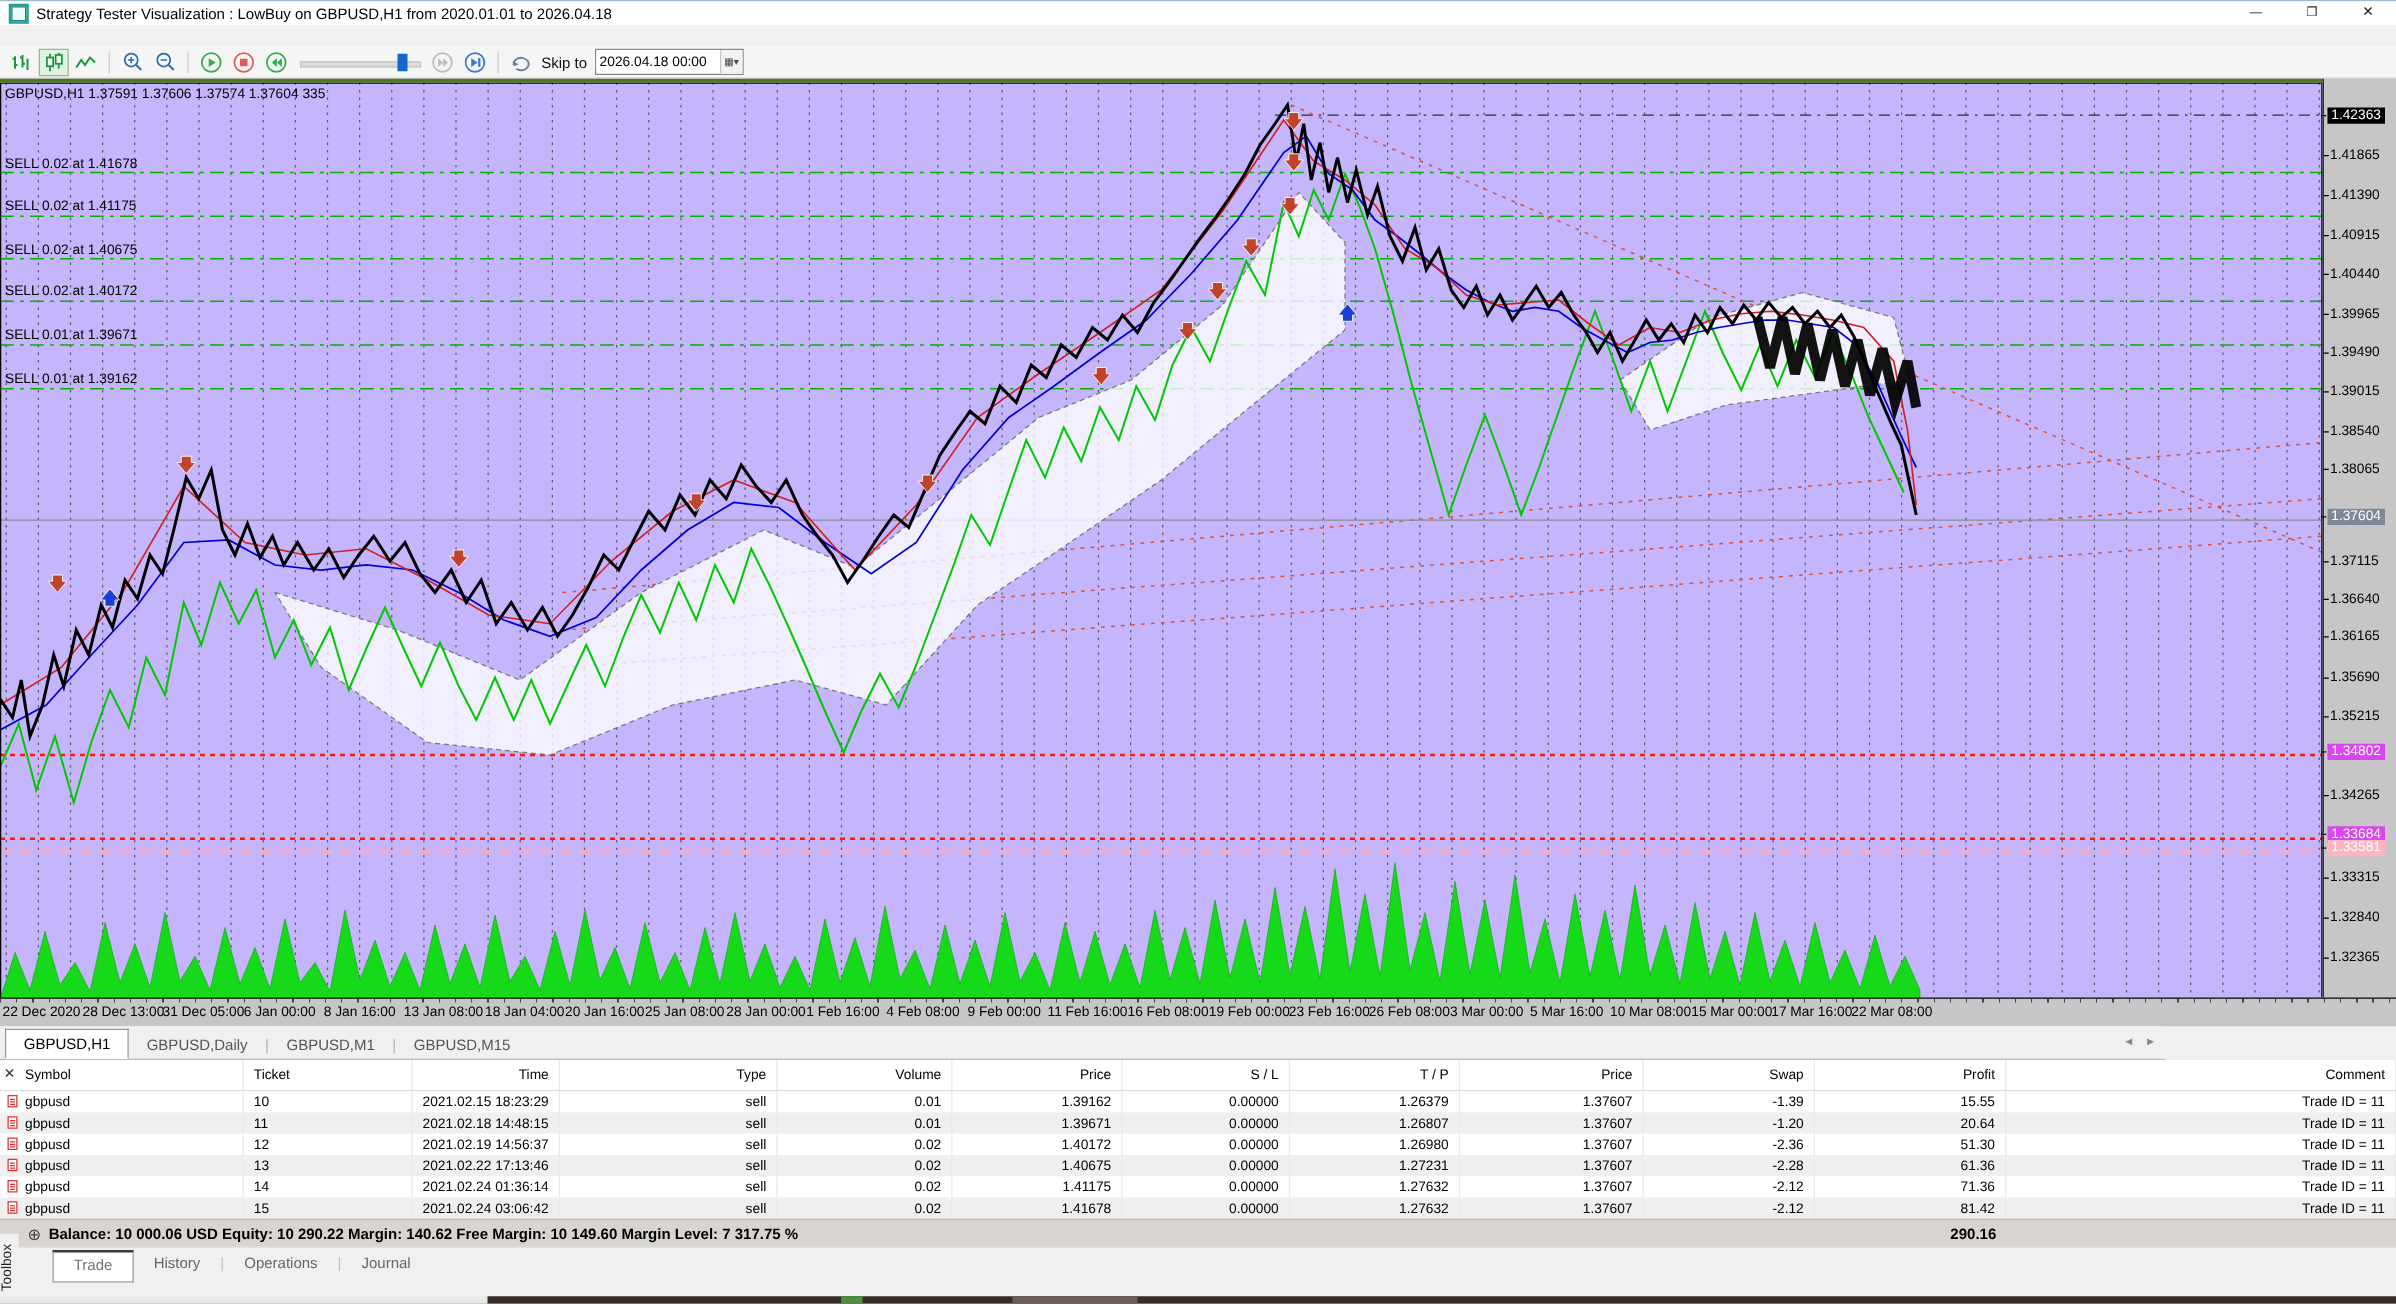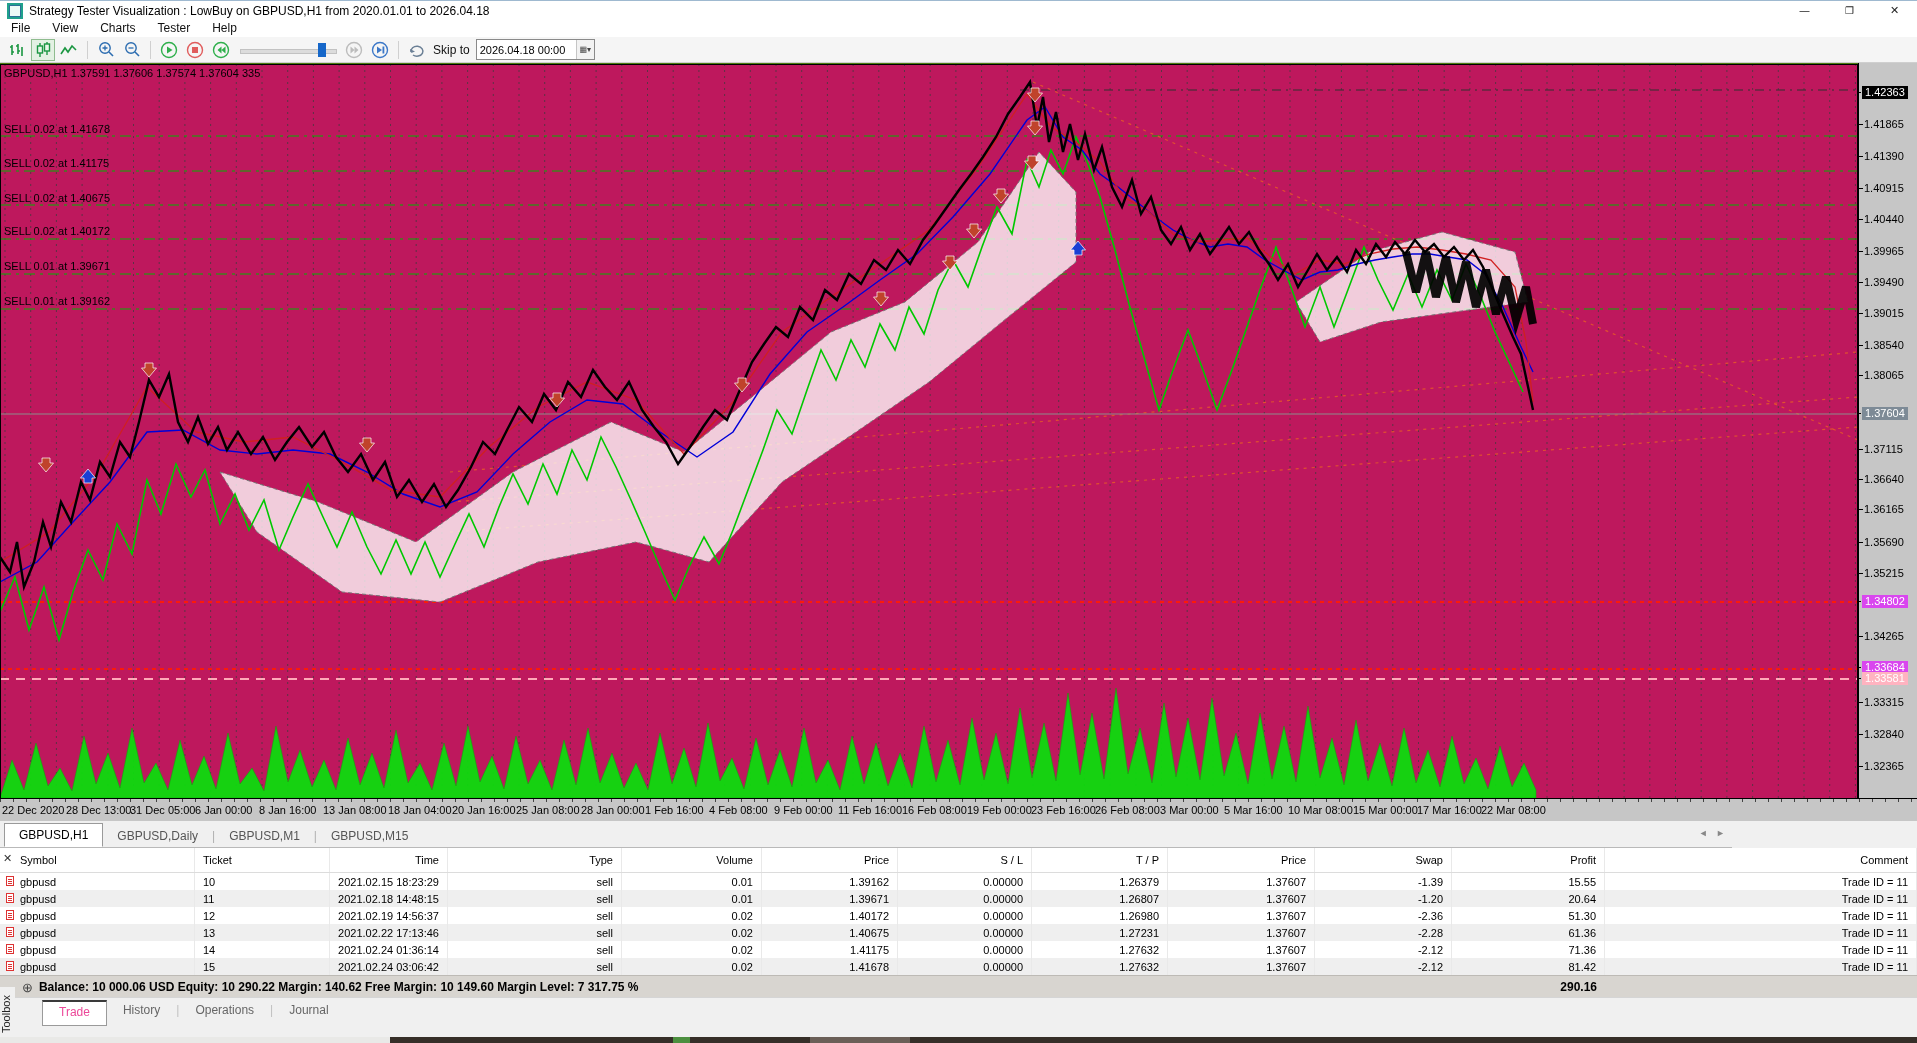--- a/index.html
+++ b/index.html
@@ -24,22 +24,22 @@
   .tbtn.active{background:#e3f1e3;border:1px solid #8fbc8f;box-sizing:border-box;}
   .tsep{width:1px;height:18px;background:#d0d0d0;margin:0 5px;}
   .slider{position:relative;width:95px;height:18px;margin:0 6px;}
   .slider .track{position:absolute;top:8px;left:0;width:95px;height:3px;background:#dcdcdc;border:1px solid #c2c2c2;}
   .slider .handle{position:absolute;top:2px;left:78px;width:8px;height:14px;background:#1667c9;}
   .skiplabel{font-size:12px;color:#111;margin:0 6px 0 3px;}
   .datefield{display:flex;align-items:center;height:19px;border:1px solid #8a8a8a;background:#fff;}
   .datefield input{border:0;outline:0;width:93px;font:11px "Liberation Sans",sans-serif;padding:0 3px;background:#fff;}
   .dfbtn{width:17px;height:19px;border-left:1px solid #c5c5c5;background:#f2f2f2;display:flex;align-items:center;justify-content:center;font-size:8px;color:#444;}
   
-  .chart{position:absolute;top:62px;left:0;width:1858px;height:735px;background:#be185d;
-         border-top:1px solid #4d7c0f;box-sizing:border-box;}
+  .chart{position:absolute;top:62px;left:0;width:1858px;height:735px;background:#c4b5fd;
+         border-top:3px solid #4d7c0f;box-sizing:border-box;}
   .chart svg{position:absolute;top:0;left:0;}
   .chartheader{position:absolute;top:3px;left:4px;font-size:11px;color:#000;z-index:5;letter-spacing:0px;}
   .selllbl{position:absolute;left:4px;font-size:11px;color:#000;z-index:5;white-space:pre;}
   .paxis{position:absolute;top:62px;left:1858px;width:59px;height:735px;background:#c6c6c6;border-left:1px solid #000;box-sizing:border-box;}
   .plbl{position:absolute;left:5px;font-size:11px;color:#000;white-space:nowrap;line-height:13px;}
   .plbl:before{content:"";position:absolute;left:-5px;top:6px;width:4px;height:1px;background:#000;}
   .plbl.hlblack{background:#000;color:#fff;padding:0 3px;left:3px;}
   .plbl.hlgray{background:#7d8a96;color:#fff;padding:0 3px;left:3px;}
   .plbl.hlred{background:#d946ef;color:#fff;padding:0 3px;left:3px;}
   .plbl.hlpink{background:#ffb3c0;color:#fff;padding:0 3px;left:3px;}
@@ -65,21 +65,21 @@
   .docicon:before{content:"";position:absolute;left:1px;top:2px;width:4px;height:1px;background:#d33;box-shadow:0 2px 0 #d33,0 4px 0 #d33;}
   .xclose{position:absolute;left:3px;top:851px;font-size:11px;color:#333;z-index:6;}
   .balrow{position:absolute;top:974px;left:0;width:1917px;height:22px;background:#d8d5d0;border-top:1px solid #bdbab5;
           font-size:12px;font-weight:bold;color:#000;display:flex;align-items:center;}
   .balrow .plus{font-weight:normal;font-size:13px;color:#444;margin:0 6px 0 22px;}
   .baltotal{position:absolute;left:1452px;width:145px;text-align:right;font-weight:bold;}
   
   .btabs{position:absolute;top:996px;left:0;width:1917px;height:32px;background:#f0f0f0;display:flex;align-items:flex-start;
          font-size:12px;color:#666;border-top:1px solid #d5d5d5;}
   .btab{padding:5px 16px;}
-  .btab.active{background:#fff;border:1px solid #9a9a9a;border-top:2px solid #3a3a3a;color:#ec4899;margin-left:42px;margin-top:2px;padding:3px 16px 6px 16px;}
+  .btab.active{background:#fff;border:1px solid #9a9a9a;border-top:2px solid #3a3a3a;color:#737373;margin-left:42px;margin-top:2px;padding:3px 16px 6px 16px;}
   .btabsep{color:#c0c0c0;padding:5px 0;}
   .sidelabel{position:absolute;left:0px;top:986px;width:15px;height:54px;font-size:11px;color:#222;
              writing-mode:vertical-rl;transform:rotate(180deg);text-align:center;background:#f0f0f0;}
   .taskstrip{position:absolute;top:1036px;left:0;width:1917px;height:7px;background:#e9e9e7;}
   .taskstrip .dark{position:absolute;left:390px;top:0;width:1527px;height:7px;background:#362e28;}
   .taskstrip .seg1{position:absolute;left:673px;top:0;width:17px;height:7px;background:#4c8f3f;}
   .taskstrip .seg2{position:absolute;left:810px;top:0;width:100px;height:7px;background:#6b5f57;}
   .ticon{display:block;}
 </style>
 </head>
@@ -88,27 +88,20 @@
 <div class="app">
 
   <div class="titlebar">
     <div class="appicon"></div>
     <span>Strategy Tester Visualization : LowBuy on GBPUSD,H1 from 2020.01.01 to 2026.04.18</span>
     <span class="wctl" style="right:90px;">—</span>
     <span class="wctl" style="right:45px;">❐</span>
     <span class="wctl close" style="right:0;">✕</span>
   </div>
 
-  <div class="menubar" id="menubar">
-      <div class="mi">File</div>
-      <div class="mi">View</div>
-      <div class="mi">Charts</div>
-      <div class="mi">Tester</div>
-      <div class="mi">Help</div>
-    </div>
 
   <div class="toolbar">
     <div class="tbtn">
       <svg class="ticon" width="16" height="14">
           <path d="M3 2 v10 M1 4 h2 M3 9 h2 M9 1 v10 M7 3 h2 M9 8 h2 M13 4 v9" stroke="#1a9641" stroke-width="1.6" fill="none"></path>
         </svg>
     </div>
     <div class="tbtn active">
       <svg class="ticon" width="16" height="16">
           <g stroke="#1a9641" stroke-width="1.4" fill="#eaf6ea">

